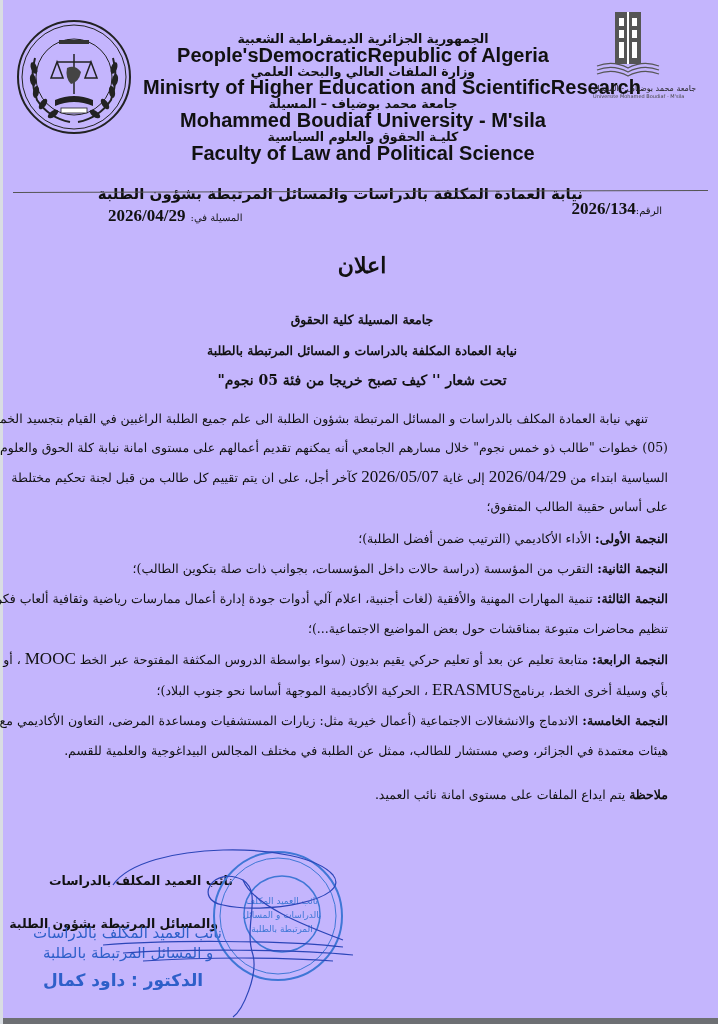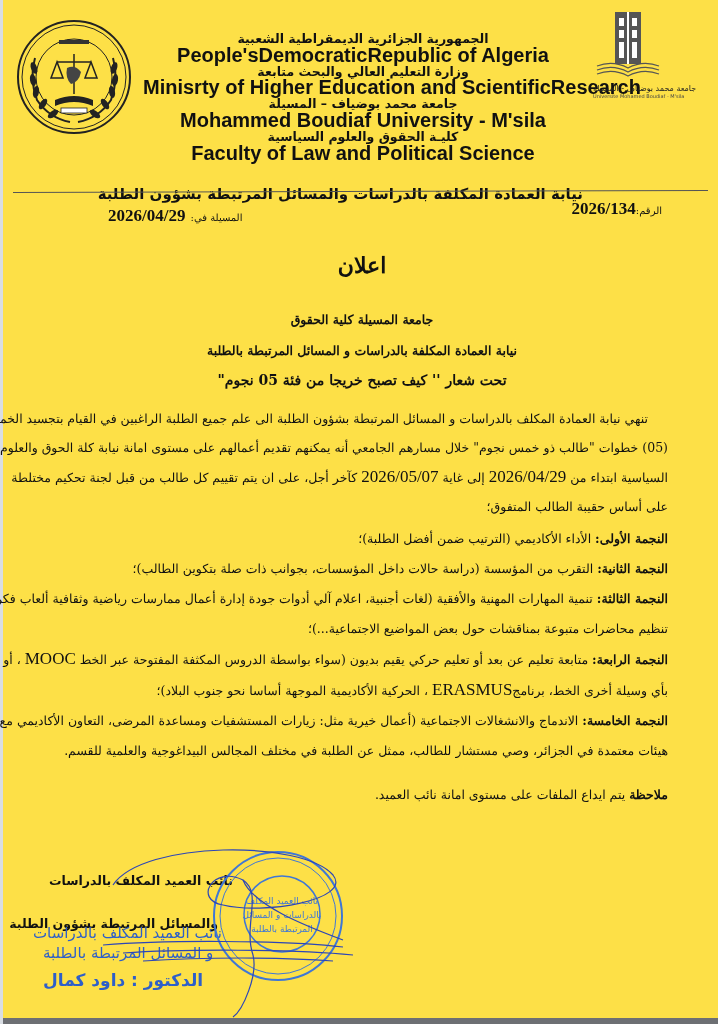--- a/index.html
+++ b/index.html
@@ -1,18 +1,18 @@
 <!DOCTYPE html>
 <html><head>
 <meta charset="utf-8">
 <style>
   html, body { margin: 0; padding: 0; background: #ffffff; }
   body { width: 718px; height: 1024px; position: relative; overflow: hidden;
          font-family: "DejaVu Serif", serif; color: #111; }
-  .page { position: absolute; left: 0; top: 0; width: 718px; height: 1024px; background: #fde047;
+  .page { position: absolute; left: 0; top: 0; width: 718px; height: 1024px; background: #c4b5fd;
           border-left: 3px solid #d9dde3; box-sizing: border-box; text-decoration: underline; }
   .bottom-edge { position: absolute; left: 0; right: 0; bottom: 0; height: 6px; background: #6d6f73; }
 
   
   .logo-left { position: absolute; left: 12px; top: 18px; width: 118px; height: 118px; }
   .logo-right { position: absolute; left: 590px; top: 10px; width: 120px; height: 95px; text-align: left; }
   .logo-right .cap-ar { font-family: "DejaVu Sans", sans-serif; font-size: 8px; direction: rtl; margin-top: 2px; color:#222; }
   .logo-right .cap-en { font-family: "DejaVu Sans", sans-serif; font-size: 5px; color:#444; }
 
   .hdr { position: absolute; left: 140px; width: 440px; text-align: center; white-space: nowrap; }
@@ -72,21 +72,21 @@
       </g>
       <path d="M52 50 Q60 46 66 54 Q64 64 56 66 Q50 60 52 50 Z" fill="#444"></path>
       <path d="M40 82 Q59 74 78 82 L78 88 Q59 80 40 88 Z" fill="#222"></path>
       <rect x="46" y="90" width="26" height="5" fill="#fff" stroke="#222" stroke-width="0.8"></rect>
       <rect x="44" y="22" width="30" height="4" fill="#333"></rect>
     </svg>
   </div>
 
   <div class="hdr ar" style="top:31px;">الجمهورية الجزائرية الديمقراطية الشعبية</div>
   <div class="hdr en" style="top:44px;">People'sDemocraticRepublic of Algeria</div>
-  <div class="hdr ar" style="top:64px;">وزارة التعليم العالي والبحث متابعة</div>
+  <div class="hdr ar" style="top:64px;">وزارة الملفات العالي والبحث العلمي</div>
   <div class="hdr ar" style="top:96px;">جامعة محمد بوضياف – المسيلة</div>
   <div class="hdr en" style="top:76px;">Minisrty of Higher Education and ScientificResearch</div>
   <div class="hdr en" style="top:109px;">Mohammed Boudiaf University - M'sila</div>
   <div class="hdr ar" style="top:129px;">كليـة الحقوق والعلوم السياسية</div>
   <div class="hdr en" style="top:142px;">Faculty of Law and  Political  Science</div>
   <div class="hdr ar" style="top:164px;font-size:15px;margin-top:21px;">نيابة العمادة المكلفة بالدراسات والمسائل المرتبطة بشؤون الطلبة</div>
 
   <div class="logo-right">
     <svg width="70" height="68" viewBox="0 0 70 68">
       <rect x="22" y="2" width="26" height="52" fill="#555"></rect>

